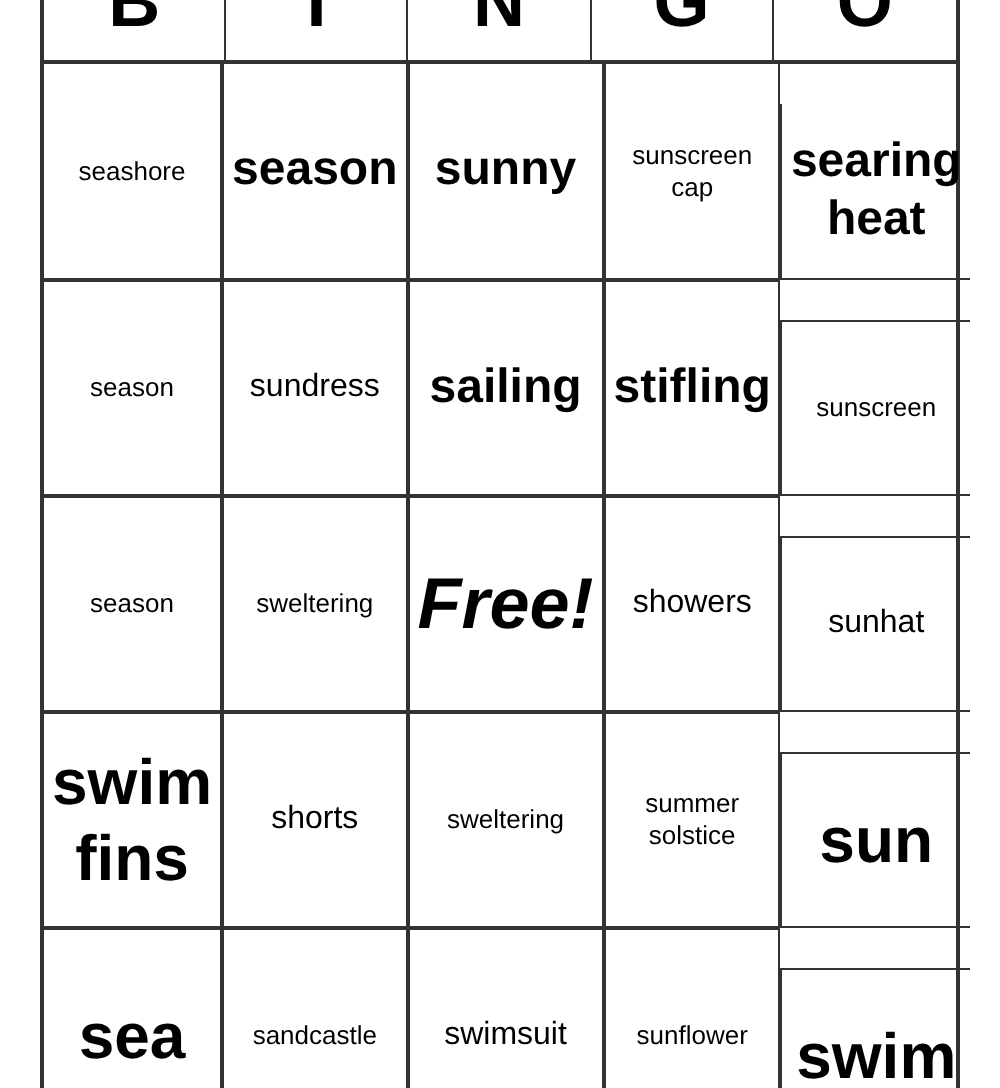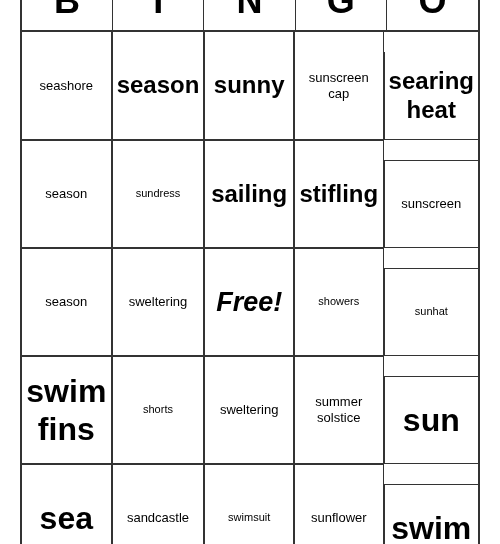--- a/index.html
+++ b/index.html
@@ -75,35 +75,35 @@
     .cell-text {
       line-height: 1.2;
     }
 
     
     .text-small {
       font-size: 13px;
     }
 
     .text-medium {
-      font-size: 11px;
+      font-size: 16px;
     }
 
     .text-large {
       font-size: 24px;
       font-weight: bold;
     }
 
     .text-xlarge {
       font-size: 32px;
       font-weight: bold;
     }
 
     .text-free {
-      font-size: 27px;
+      font-size: 36px;
       font-style: italic;
       font-weight: bold;
     }
   </style>
 </head>
 <body>
 
 <div class="bingo-card">
   <div class="bingo-header">
   <div class="bingo-header-cell">B</div>

